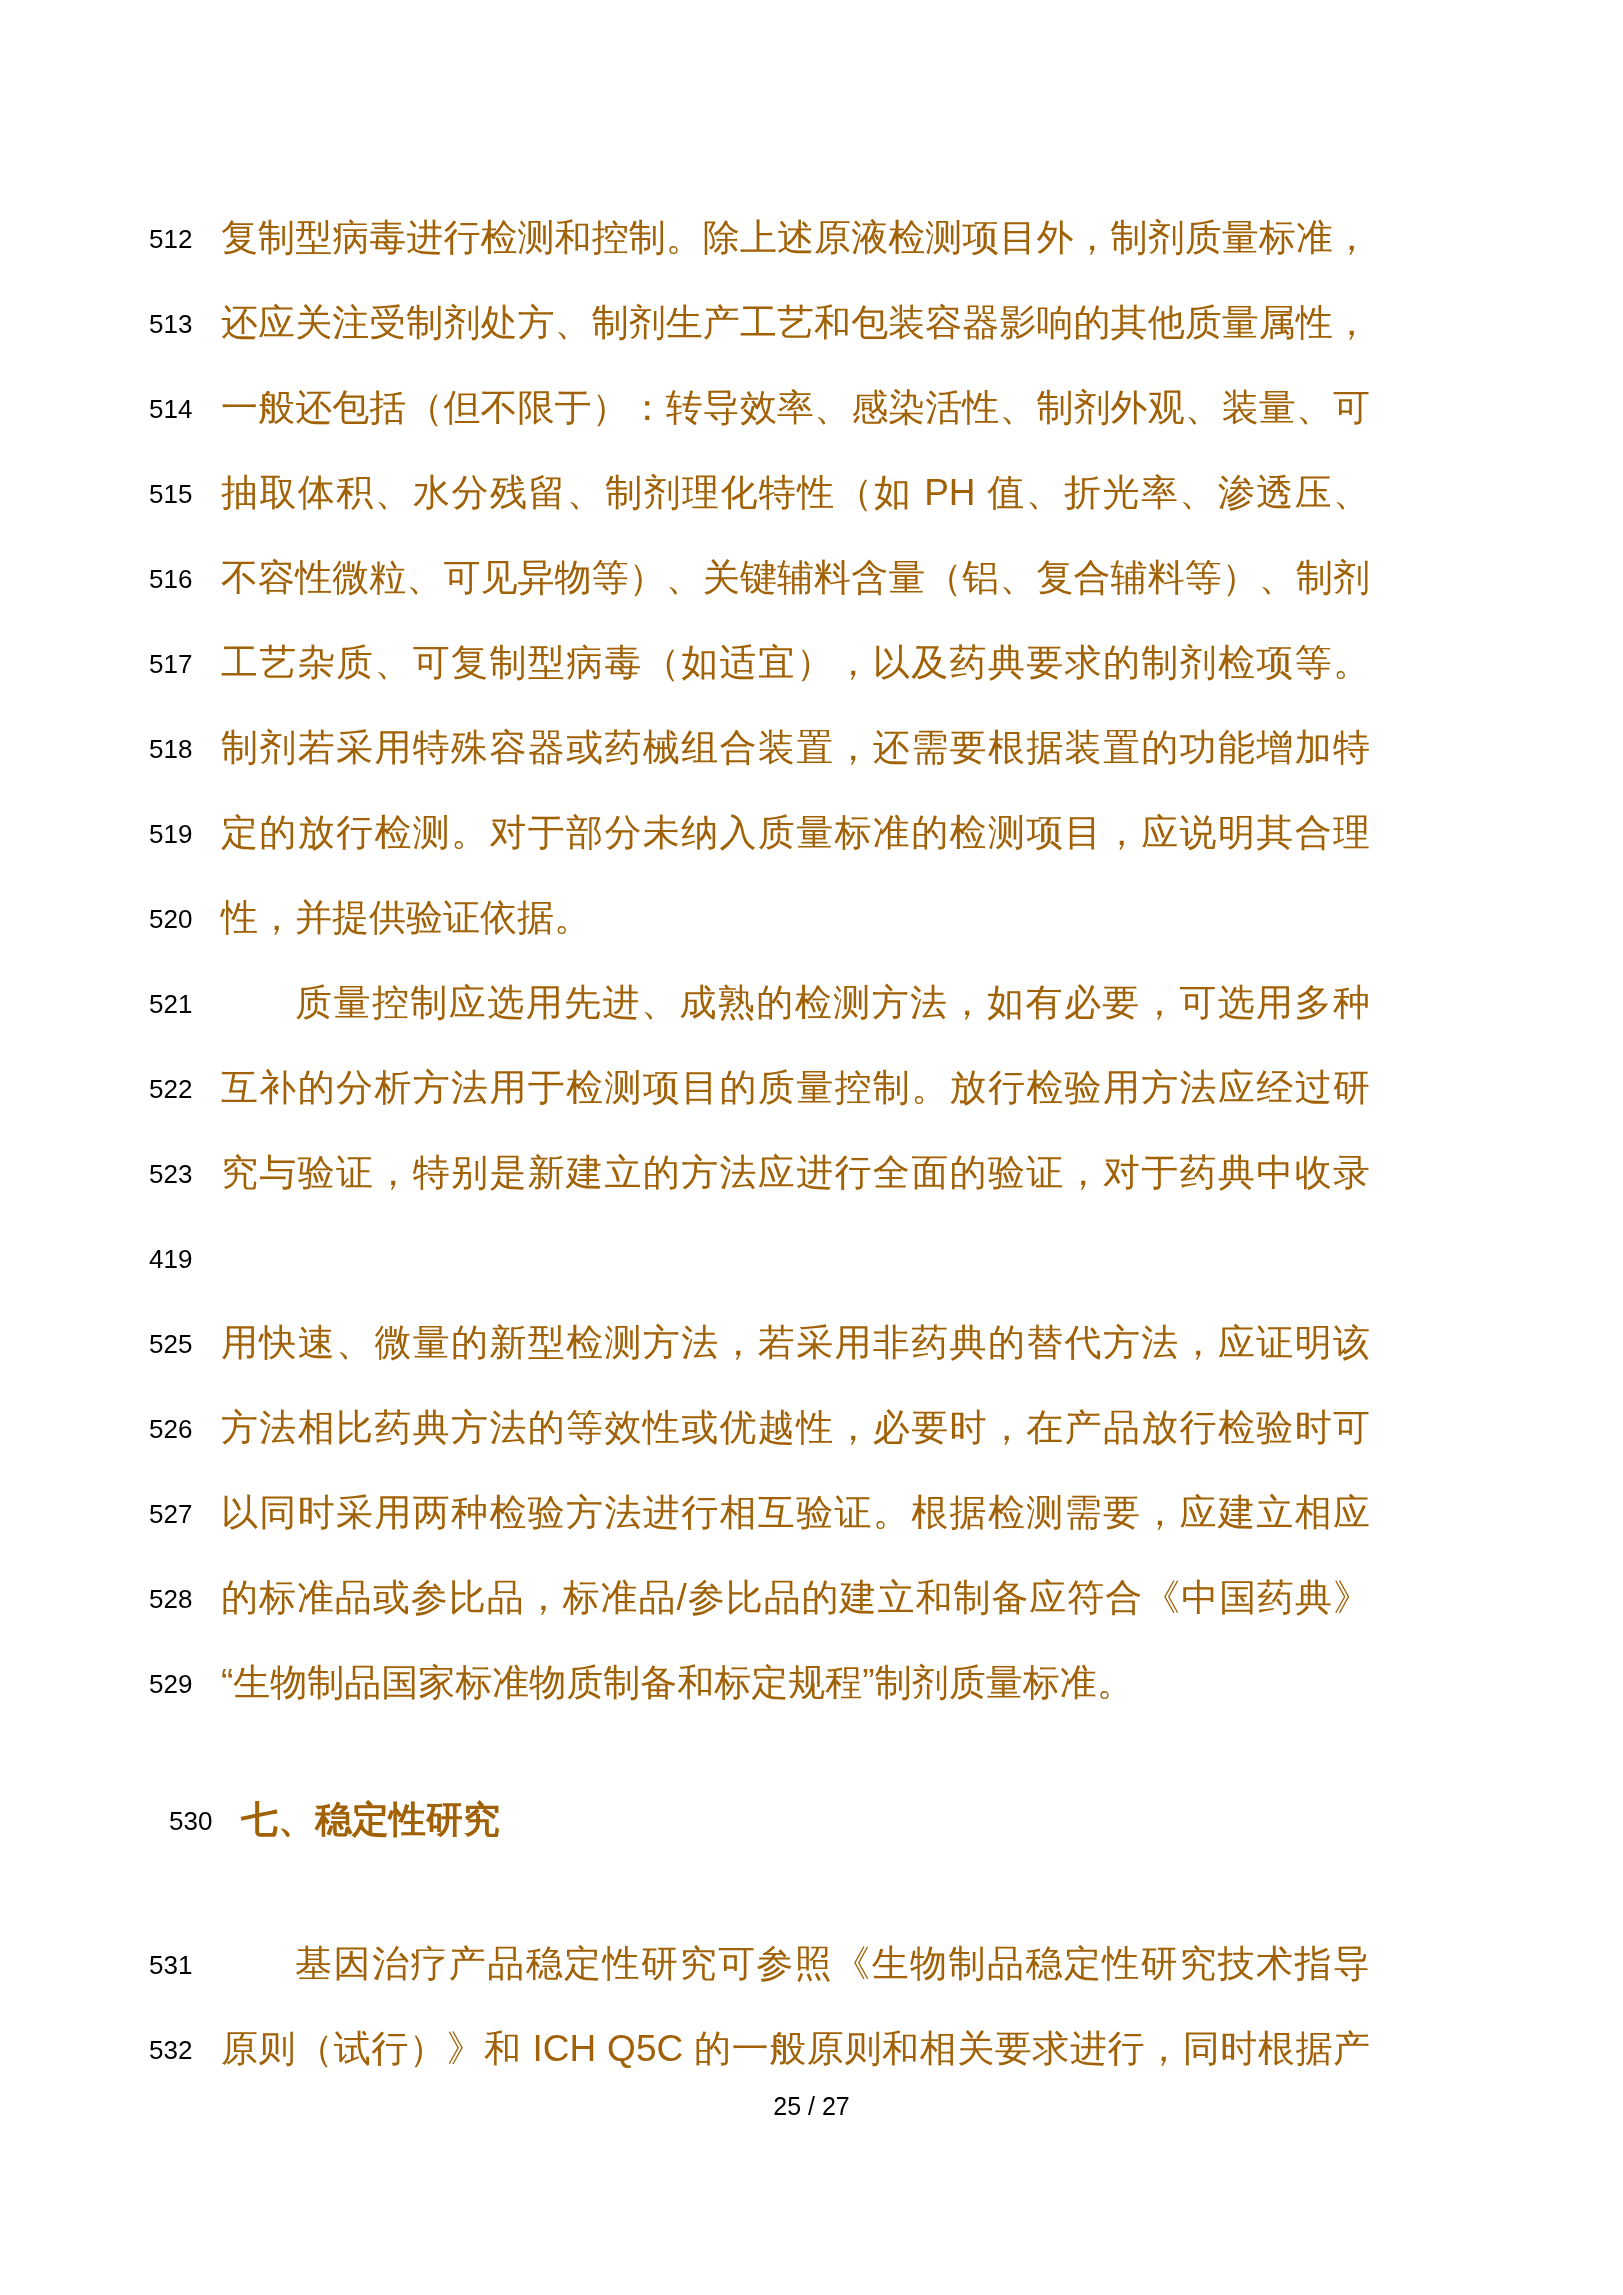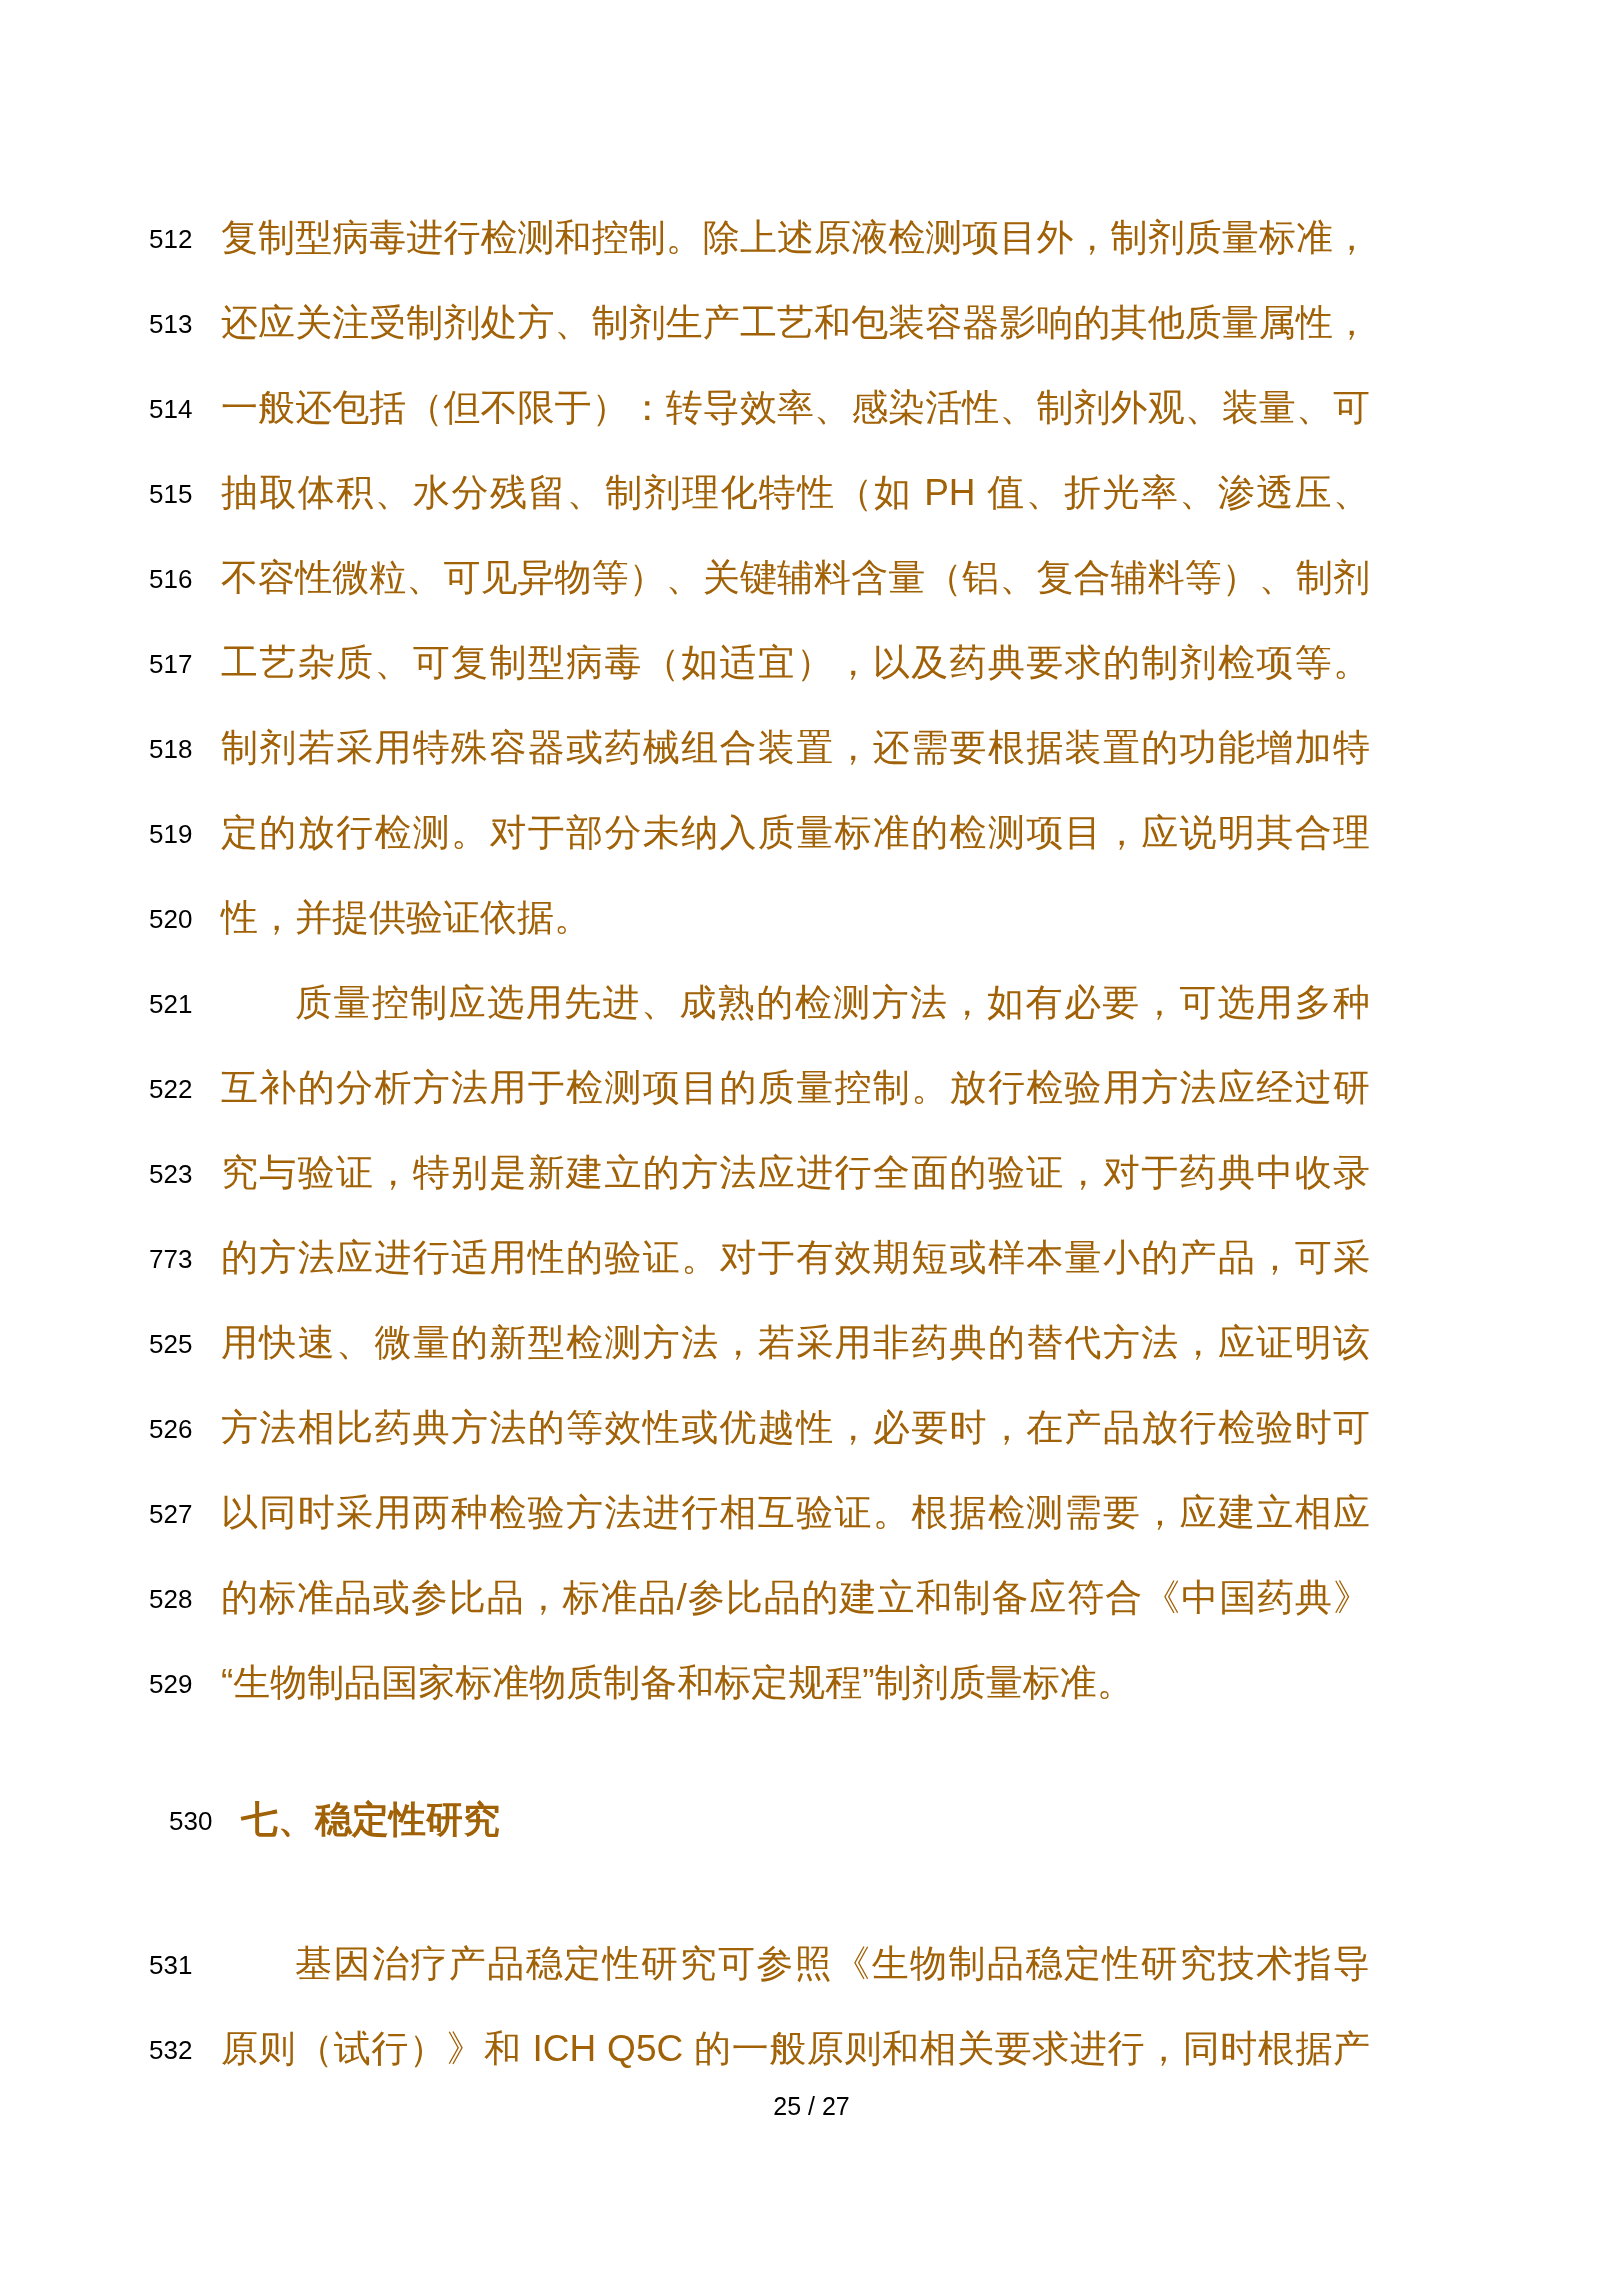--- a/index.html
+++ b/index.html
@@ -137,22 +137,21 @@
       <div class="lnum">522</div>
       <div class="ltext">互补的分析方法用于检测项目的质量控制。放行检验用方法应经过研</div>
     </div>
 
     <div class="row j">
       <div class="lnum">523</div>
       <div class="ltext">究与验证，特别是新建立的方法应进行全面的验证，对于药典中收录</div>
     </div>
 
     <div class="row j">
-      <div class="lnum">773</div>
-      <div class="ltext">的方法应进行适用性的验证。对于有效期短或样本量小的产品，可采</div>
+      <div class="lnum">419</div>
     </div>
 
     <div class="row j">
       <div class="lnum">525</div>
       <div class="ltext">用快速、微量的新型检测方法，若采用非药典的替代方法，应证明该</div>
     </div>
 
     <div class="row j">
       <div class="lnum">526</div>
       <div class="ltext">方法相比药典方法的等效性或优越性，必要时，在产品放行检验时可</div>

